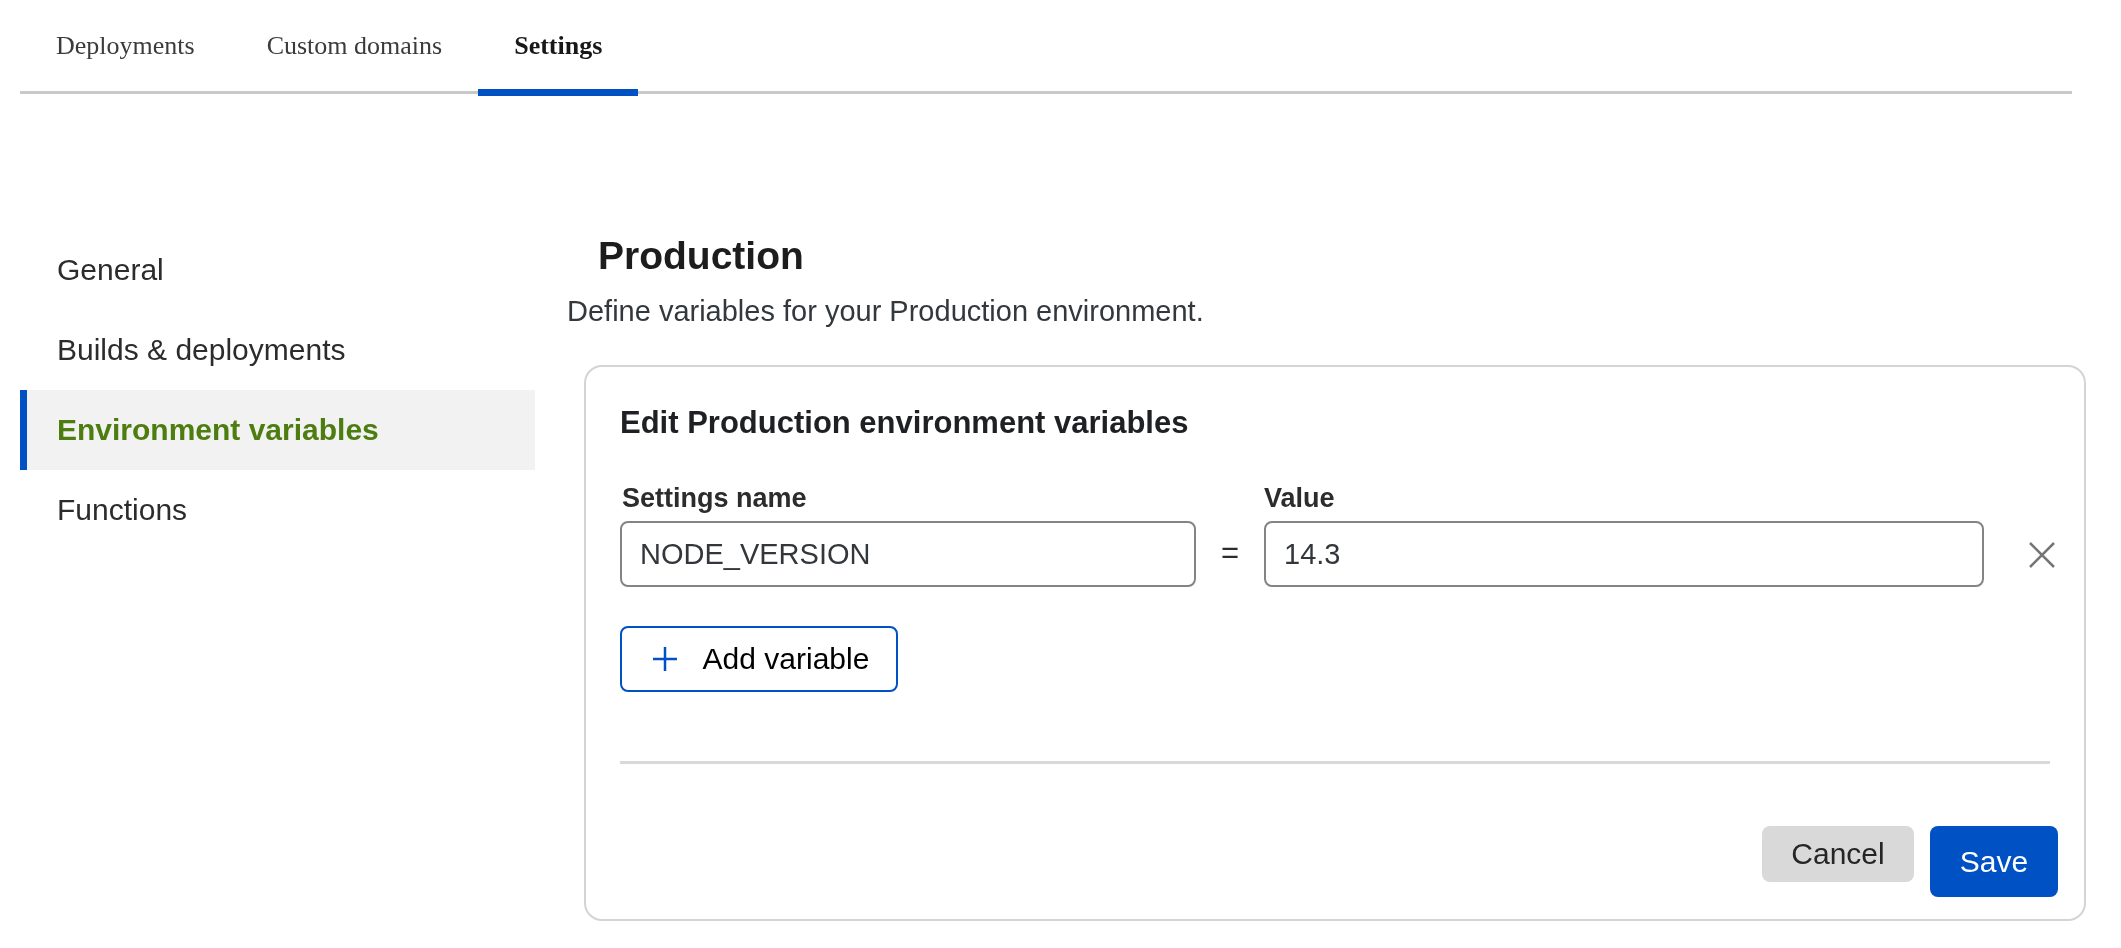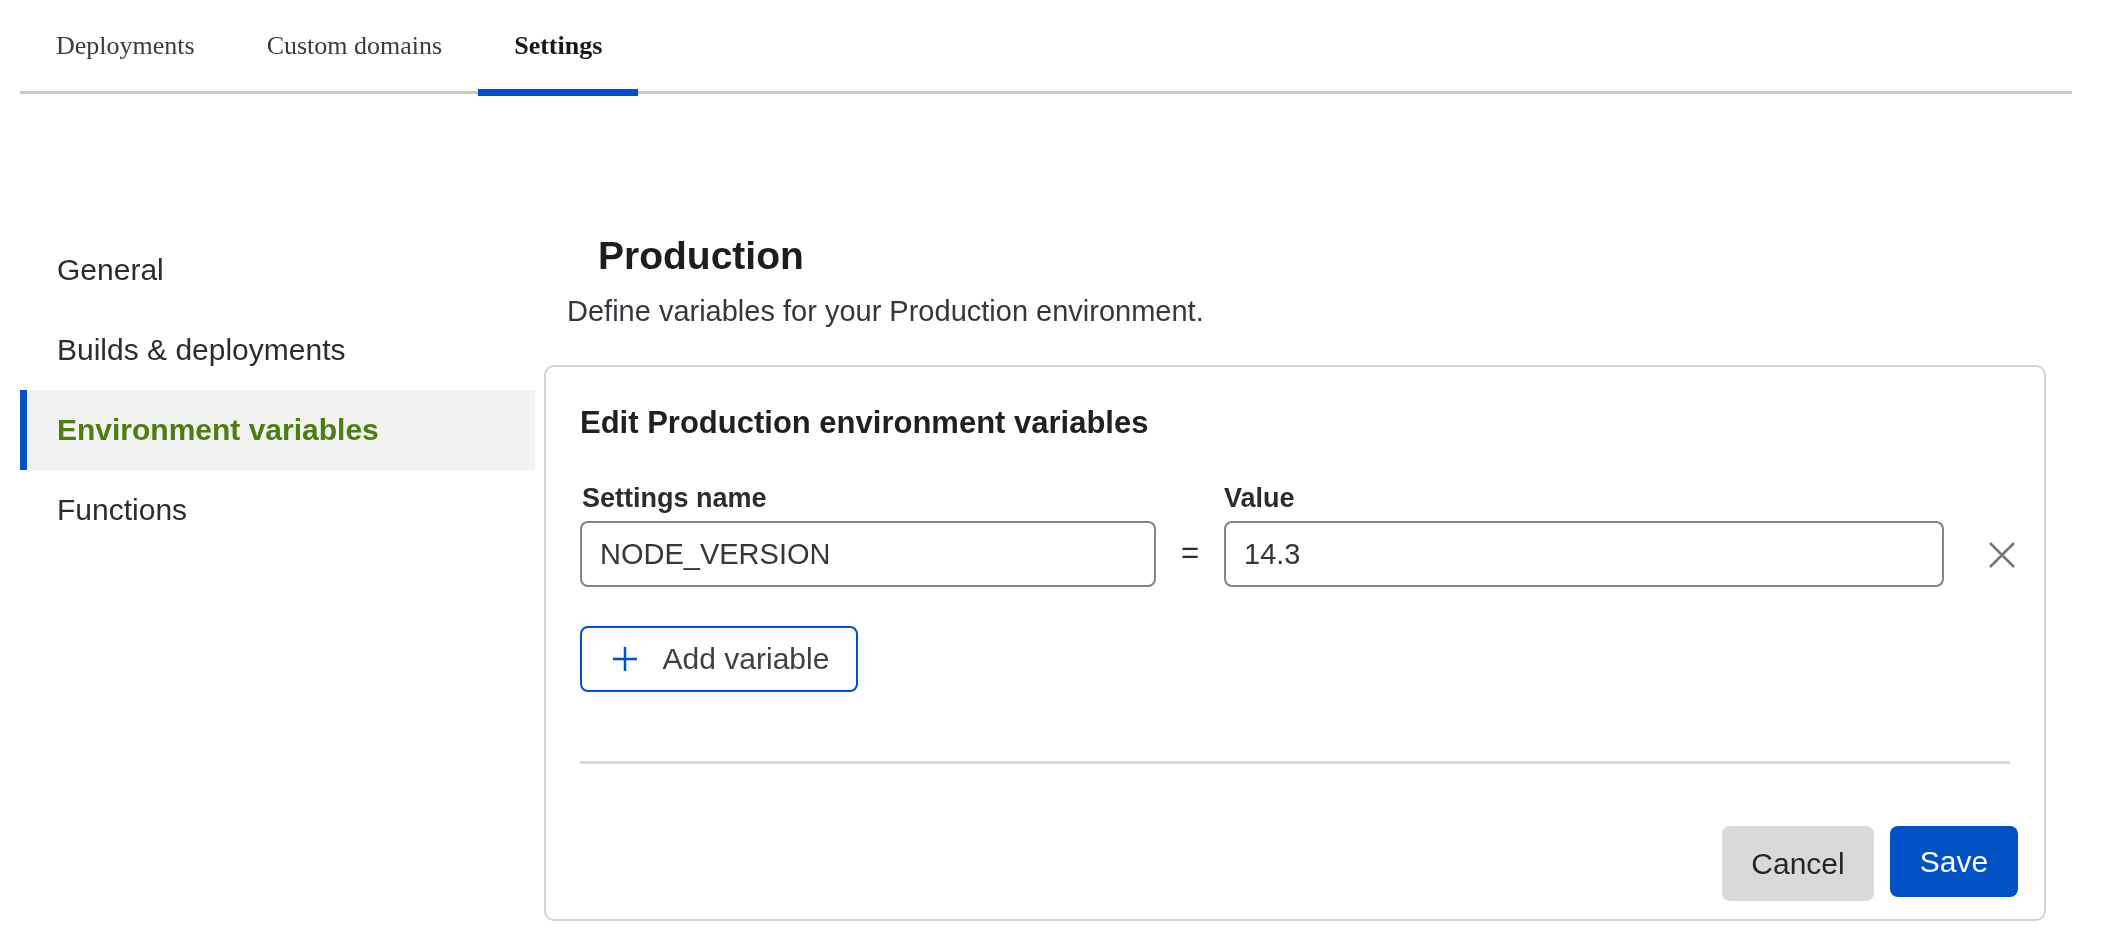--- a/index.html
+++ b/index.html
@@ -49,22 +49,22 @@
     position:absolute; left:598px; top:234px;
     font-size:39px; font-weight:700; color:#1d1d1d;
   }
   .main-subtitle {
     position:absolute; left:567px; top:295px;
     font-size:29px; color:#33383d;
   }
 
   
   .card {
-    position:absolute; left:544px; top:365px; width:1502px; height:556px;
-    background:#fff; border:2px solid #d4d4d4; border-radius:10px;
+    position:absolute; left:584px; top:365px; width:1502px; height:556px;
+    background:#fff; border:2px solid #d4d4d4; border-radius:18px;
   }
   .card-title {
     position:absolute; left:34px; top:38px;
     font-size:31px; font-weight:700; color:#1f2023;
   }
   .field-label {
     position:absolute; top:116px;
     font-size:27px; font-weight:700; color:#2c2c2c;
   }
   .label-name  { left:36px; }
@@ -86,36 +86,36 @@
 
   .remove-btn {
     position:absolute; left:1430px; top:162px; width:52px; height:52px;
     background:none; border:none; cursor:pointer;
     display:flex; align-items:center; justify-content:center;
   }
 
   .add-btn {
     position:absolute; left:34px; top:259px; width:278px; height:66px;
     background:#fff; border:2.5px solid #0051c3; border-radius:8px;
-    color:#404040; font-size:30px; font-family:"Liberation Sans", sans-serif;
+    color:#000000; font-size:30px; font-family:"Liberation Sans", sans-serif;
     display:flex; align-items:center; justify-content:center; gap:22px;
     cursor:pointer;
   }
 
   .divider {
     position:absolute; left:34px; right:34px; top:394px; height:3px;
     background:#d9d9d9;
   }
 
   .footer-note {
     position:absolute; left:34px; top:476px;
     font-size:29px; color:#595959;
   }
   .cancel-btn {
-    position:absolute; left:1176px; top:459px; width:152px; height:75px;
+    position:absolute; left:1176px; top:459px; width:152px; height:56px;
     background:#d9d9d9; border:none; border-radius:8px;
     font-size:30px; color:#262626; font-family:"Liberation Sans", sans-serif;
     cursor:pointer;
   }
   .save-btn {
     position:absolute; left:1344px; top:459px; width:128px; height:71px;
     background:#0051c3; border:none; border-radius:8px;
     font-size:30px; color:#ffffff; font-family:"Liberation Sans", sans-serif;
     cursor:pointer;
   }

